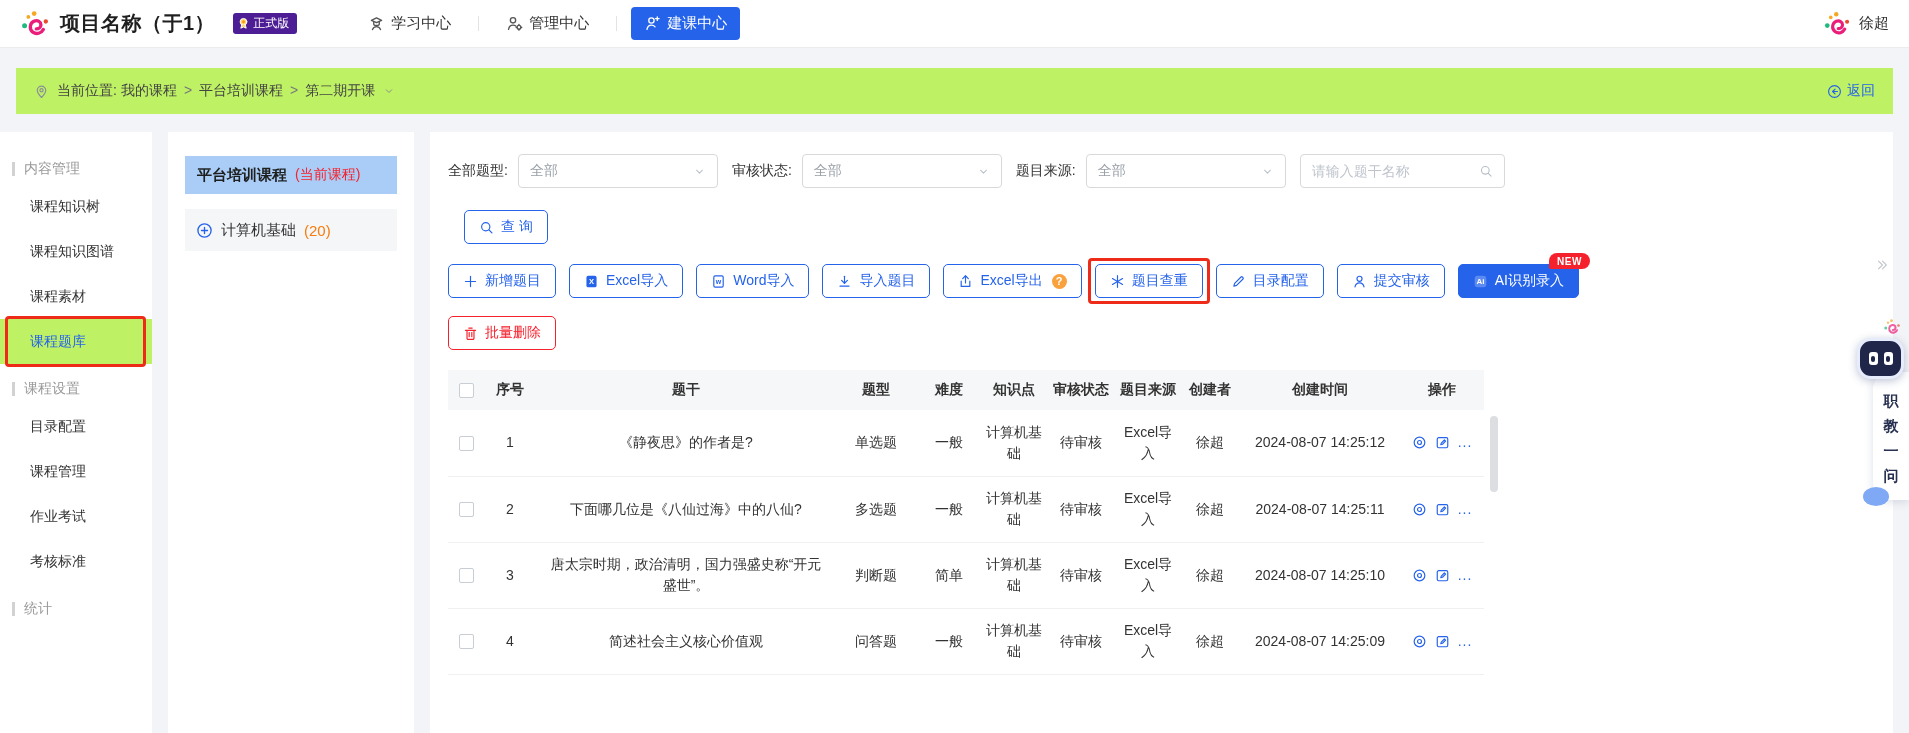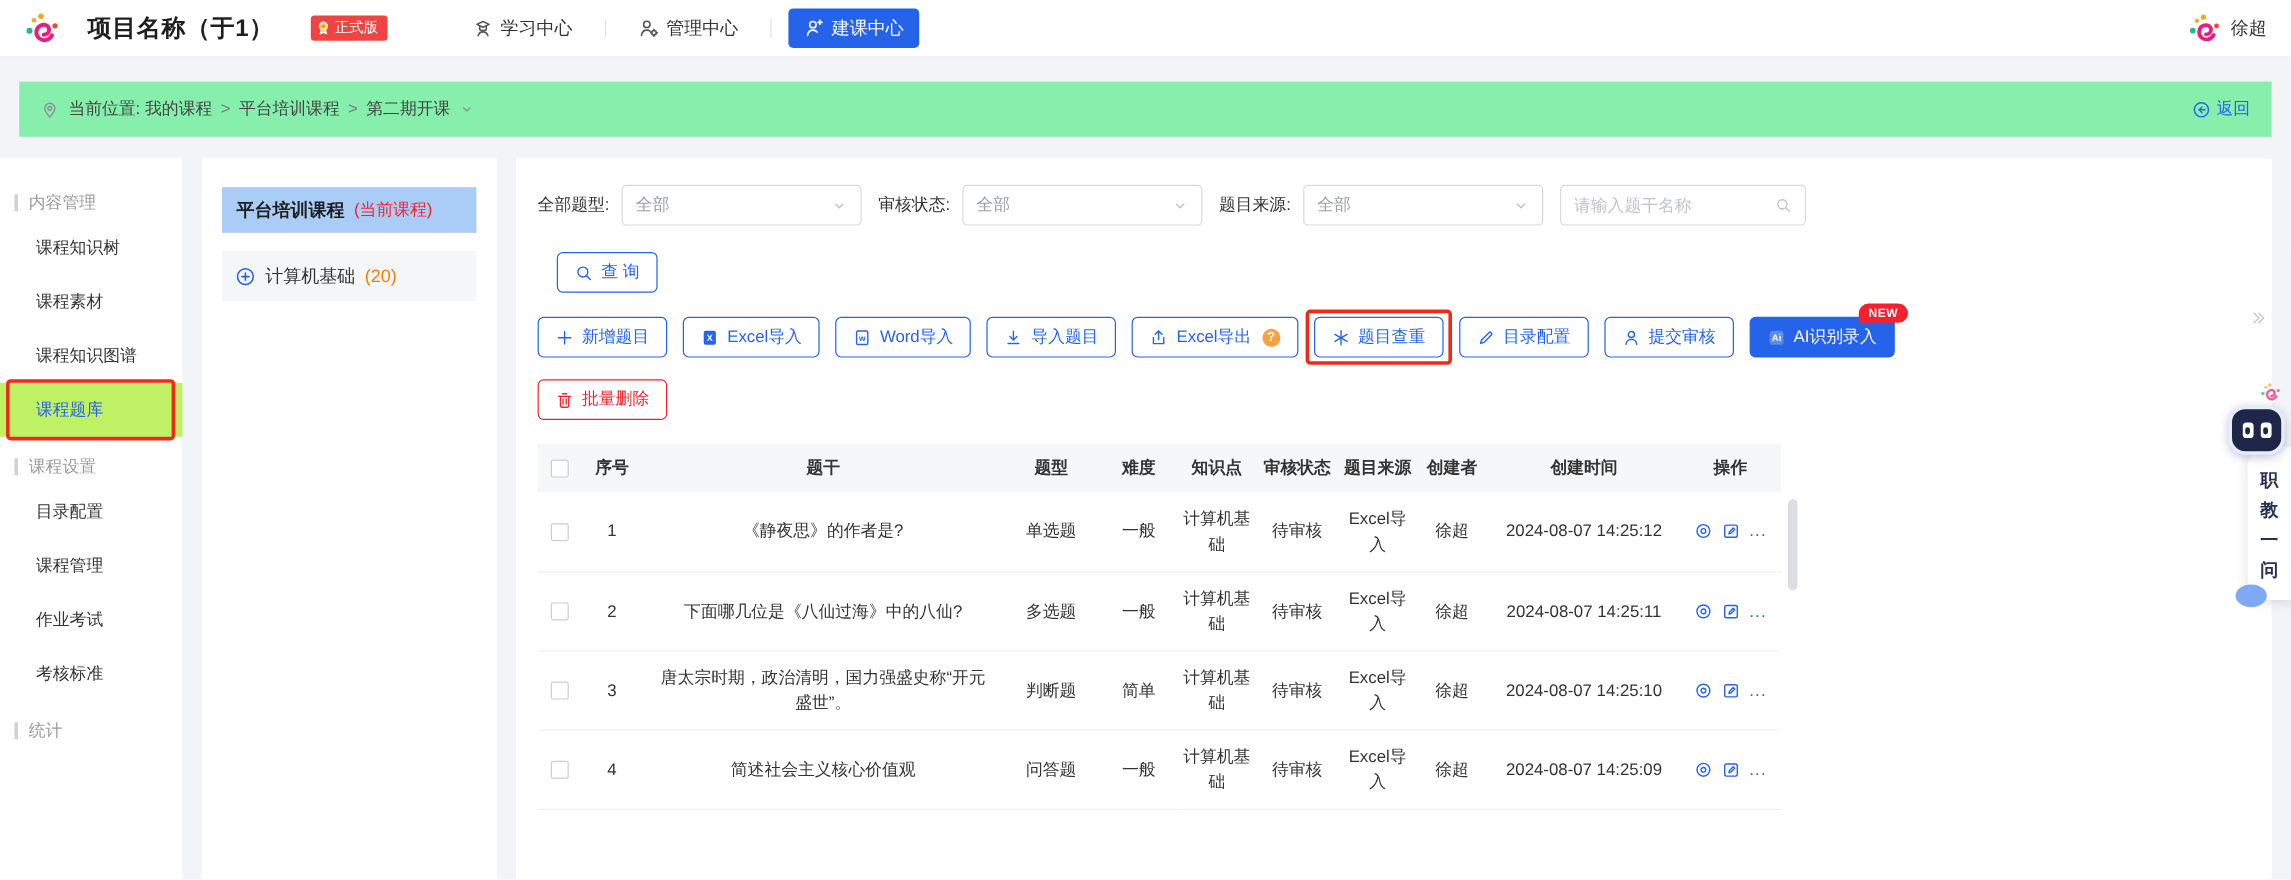--- a/index.html
+++ b/index.html
@@ -3,37 +3,37 @@
 <meta charset="utf-8">
 <style>
   * { margin:0; padding:0; box-sizing:border-box; }
   html,body { width:1909px; height:733px; overflow:hidden; }
   body { background:#f3f4f7; font-family:"Liberation Sans","DejaVu Sans",sans-serif; color:#333; font-size:14px; }
   .ic { display:inline-flex; width:16px; height:16px; flex:none; }
   .ic svg { width:100%; height:100%; }
 
   
   .topbar { height:48px; background:#fff; display:flex; align-items:center; padding:0 20px; border-bottom:1px solid #ececec; }
-  .brand { display:flex; align-items:center; gap:23px; }
+  .brand { display:flex; align-items:center; gap:10px; }
   .brand-logo { width:30px; height:30px; display:inline-flex; }
   .brand-logo svg { width:100%; height:100%; }
   .brand-title { font-size:20px; font-weight:bold; color:#1f1f1f; letter-spacing:.5px; }
-  .ver-badge { display:inline-flex; align-items:center; gap:2px; background:#ef4444; color:#fff; font-size:12px; padding:2px 8px 2px 3px; border-radius:3px; margin-left:8px; }
+  .ver-badge { display:inline-flex; align-items:center; gap:2px; background:#4c1d95; color:#fff; font-size:12px; padding:2px 8px 2px 3px; border-radius:3px; margin-left:8px; }
   .ver-badge .ic { width:15px; height:15px; }
   .mainnav { display:flex; align-items:center; margin-left:58px; }
   .nav-item { display:flex; align-items:center; gap:6px; font-size:15px; color:#333; padding:7px 13px; border-radius:4px; cursor:pointer; }
   .nav-item .ic { width:17px; height:17px; color:#555; }
   .nav-item.active { background:#2563eb; color:#fff; }
   .nav-item.active .ic { color:#fff; }
   .nav-sep { width:1px; height:15px; background:#e3e3e3; margin:0 14px; }
   .userbox { margin-left:auto; display:flex; align-items:center; gap:8px; font-size:15px; color:#333; }
   .userbox .brand-logo { width:28px; height:28px; }
 
   
-  .crumbbar { margin:20px 16px 0; background:#86efac; height:46px; display:flex; align-items:center; padding:0 18px; }
+  .crumbbar { margin:20px 16px 0; background:#bef264; height:46px; display:flex; align-items:center; padding:0 18px; }
   .crumb-pin { color:#8a8f99; margin-right:8px; width:15px; height:15px; }
   .crumb-prefix { color:#444; margin-right:4px; }
   .crumb-item { color:#444; cursor:pointer; }
   .crumb-sep { margin:0 7px; color:#777; }
   .crumb-caret { margin-left:8px; color:#888; width:12px; height:12px; cursor:pointer; }
   .back-link { margin-left:auto; color:#2563eb; display:flex; align-items:center; gap:5px; cursor:pointer; }
   .back-link .ic { width:15px; height:15px; }
 
   
   .content { display:flex; margin-top:18px; height:601px; }
@@ -202,22 +202,22 @@
         </svg>
       </span>
     <span>返回</span>
   </a>
 </div>
 
 <div class="content">
   <aside class="sidebar" id="sidebar">
       <div class="side-title">内容管理</div>
       <div class="side-item">课程知识树</div>
+      <div class="side-item">课程知识图谱</div>
       <div class="side-item">课程素材</div>
-      <div class="side-item">课程知识图谱</div>
       <div class="side-item active">课程题库<div class="red-frame"></div></div>
       <div class="side-title">课程设置</div>
       <div class="side-item">目录配置</div>
       <div class="side-item">课程管理</div>
       <div class="side-item">作业考试</div>
       <div class="side-item">考核标准</div>
       <div class="side-title">统计</div>
     </aside>
 
   <section class="tree-panel">

